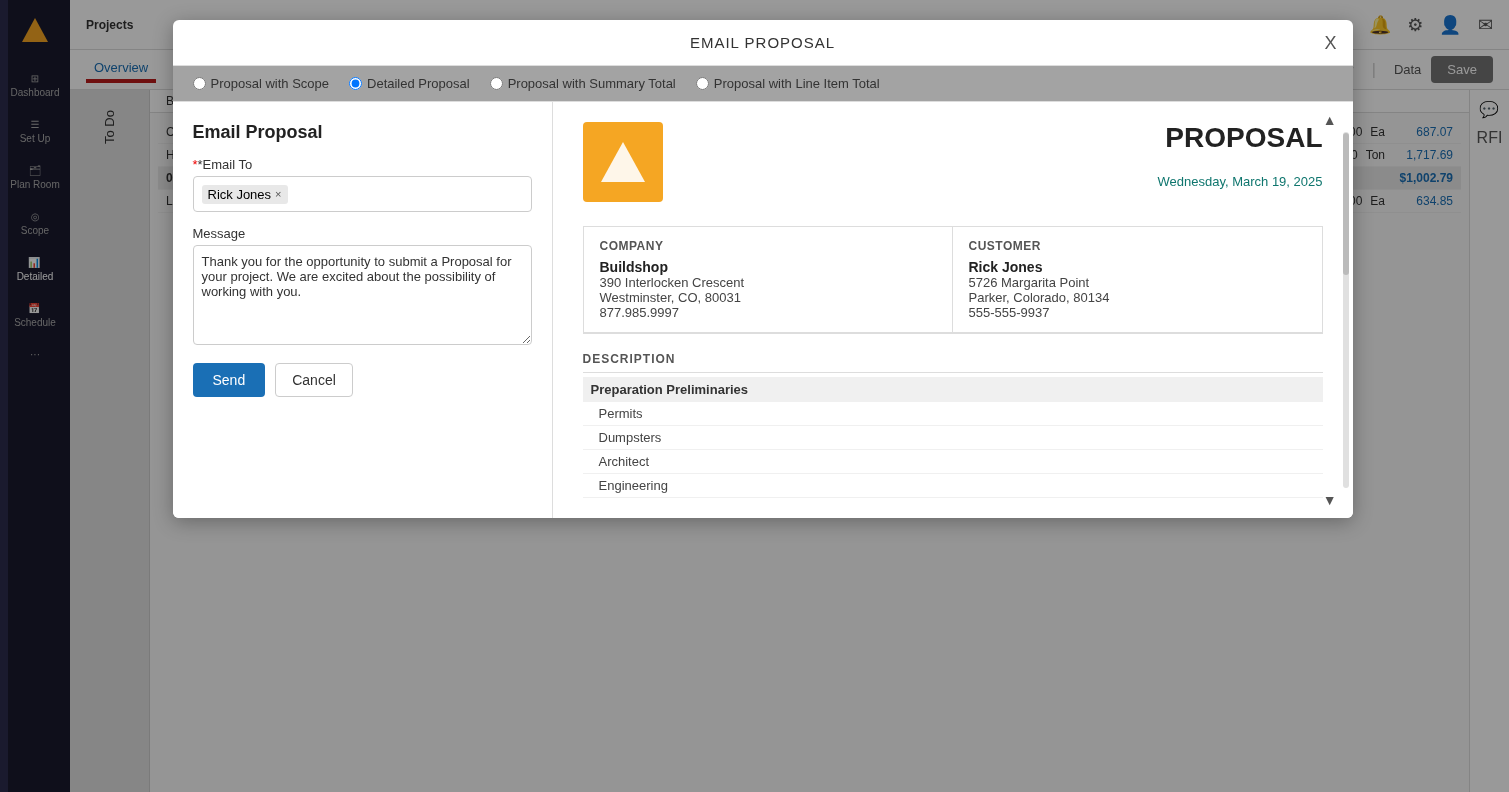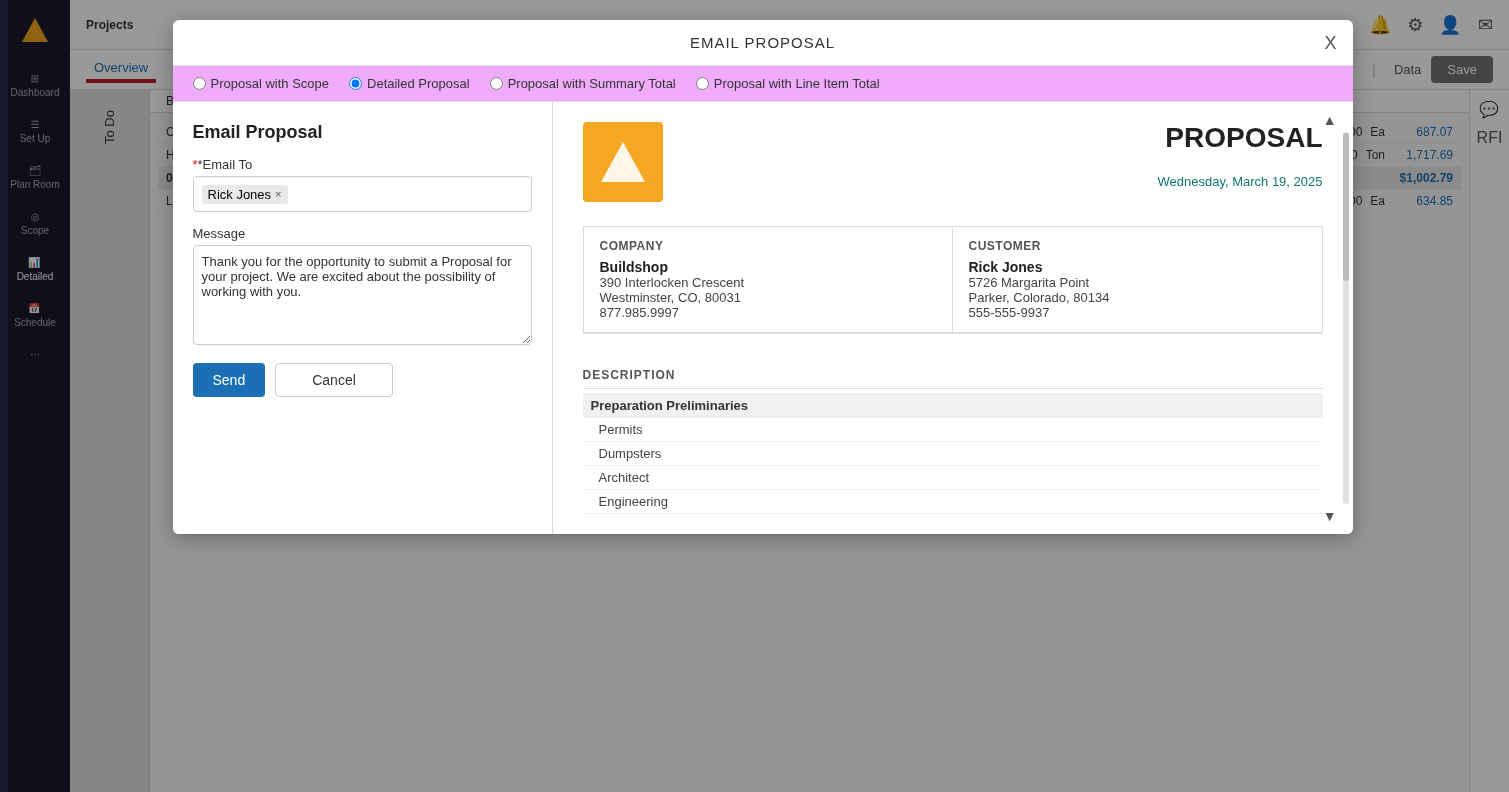--- a/index.html
+++ b/index.html
@@ -129,21 +129,21 @@
       font-size: 15px; font-weight: normal; color: #333; letter-spacing: 1px;
     }
     .modal-close {
       position: absolute; right: 16px; top: 50%; transform: translateY(-50%);
       font-size: 18px; cursor: pointer; color: #555; background: none; border: none;
     }
 
     
     .modal-radio-bar {
       display: flex; align-items: center; gap: 20px; padding: 10px 20px;
-      border-bottom: 1px solid #ddd; background: #f0abfc;
+      border-bottom: 1px solid #ddd; background: #a3a3a3;
     }
     .radio-option { display: flex; align-items: center; gap: 5px; font-size: 13px; color: #333; cursor: pointer; }
     .radio-option input[type=radio] { cursor: pointer; }
 
     
     .modal-body {
       display: flex; flex: 1; overflow: hidden;
     }
 
     
@@ -165,21 +165,21 @@
     .message-textarea {
       width: 100%; border: 1px solid #ccc; border-radius: 4px;
       padding: 8px; font-size: 13px; resize: vertical; height: 100px;
       font-family: Arial, sans-serif; color: #333;
     }
     .btn-send {
       background: #1a6fb5; color: #fff; border: none; padding: 8px 20px;
       border-radius: 4px; cursor: pointer; font-size: 14px;
     }
     .btn-cancel {
-      background: #fff; color: #333; border: 1px solid #ccc; padding: 8px 36px;
+      background: #fff; color: #333; border: 1px solid #ccc; padding: 8px 16px;
       border-radius: 4px; cursor: pointer; font-size: 14px;
     }
     .form-buttons { display: flex; gap: 10px; }
 
     
     .modal-preview {
       flex: 1; overflow-y: auto; padding: 20px 30px; background: #fff; position: relative;
     }
 
     
@@ -196,21 +196,21 @@
       display: flex; align-items: center; justify-content: center;
       border-radius: 4px;
     }
     .proposal-logo svg { fill: #fff; }
     .proposal-title-block { text-align: right; }
     .proposal-big-title { font-size: 28px; font-weight: bold; color: #222; }
     .proposal-date { font-size: 13px; color: #0f766e; margin-top: 20px; }
 
     .proposal-info-grid {
       display: grid; grid-template-columns: 1fr 1fr; gap: 0;
-      margin-bottom: 28px; border: 1px solid #ddd;
+      margin-bottom: 12px; border: 1px solid #ddd;
     }
     .info-cell {
       padding: 12px 16px; border-bottom: 1px solid #ddd;
     }
     .info-cell:nth-child(odd) { border-right: 1px solid #ddd; }
     .info-section-label { font-size: 12px; font-weight: bold; color: #555; margin-bottom: 6px; letter-spacing: 0.5px; }
     .info-name { font-size: 14px; font-weight: bold; color: #222; }
     .info-line { font-size: 13px; color: #444; }
 
     .description-section { margin-top: 10px; }

